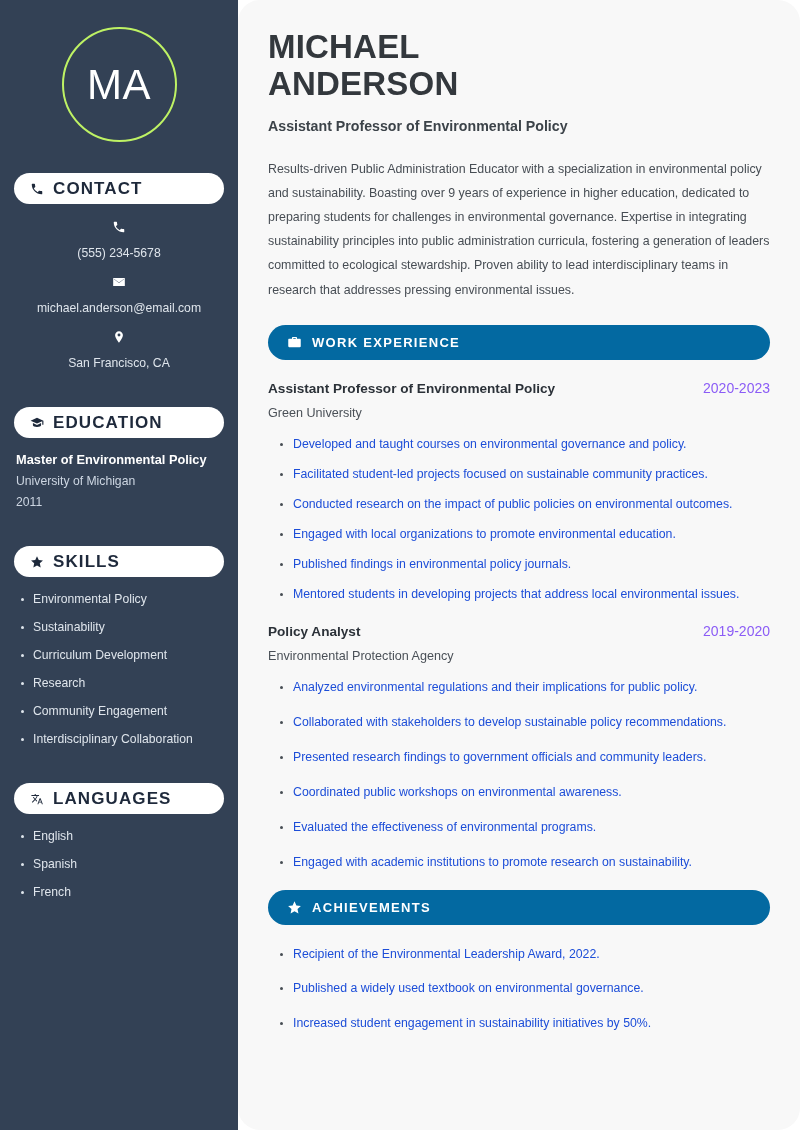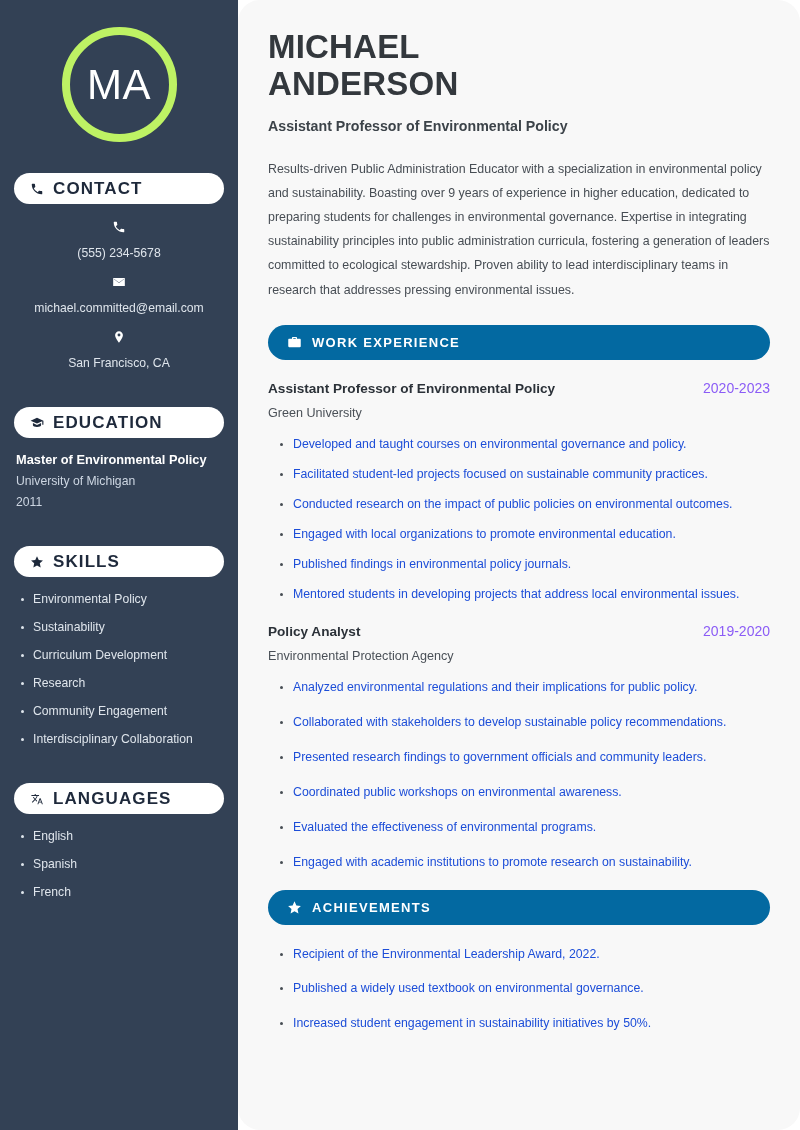--- a/index.html
+++ b/index.html
@@ -28,21 +28,21 @@
 
   .avatar-wrap {
     display: flex;
     justify-content: center;
     padding-top: 27px;
   }
   .avatar {
     width: 115px;
     height: 115px;
     border-radius: 50%;
-    border: 8px solid #bef264;
+    border: 2px solid #bef264;
     display: flex;
     align-items: center;
     justify-content: center;
   }
   .avatar-initials {
     color: #ffffff;
     font-size: 42px;
     font-weight: 400;
     letter-spacing: 0.5px;
     line-height: 1;
@@ -228,21 +228,21 @@
       <div class="contact-row">
         <svg viewBox="0 0 24 24">
             <path d="M6.6 10.8c1.4 2.8 3.8 5.1 6.6 6.6l2.2-2.2c.3-.3.7-.4 1-.2 1.2.4 2.4.6 3.6.6.6 0 1 .4 1 1V20c0 .6-.4 1-1 1C10.5 21 3 13.5 3 4c0-.6.4-1 1-1h3.5c.6 0 1 .4 1 1 0 1.3.2 2.5.6 3.6.1.4 0 .8-.2 1l-2.3 2.2z"></path>
           </svg>
         <span>(555) 234-5678</span>
       </div>
       <div class="contact-row">
         <svg viewBox="0 0 24 24">
             <path d="M2 5h20v14H2V5zm10 8L3.2 6.6 3 7l9 6.6L21 7l-.2-.4L12 13z"></path>
           </svg>
-        <span>michael.committed@email.com</span>
+        <span>michael.anderson@email.com</span>
       </div>
       <div class="contact-row">
         <svg viewBox="0 0 24 24">
             <path d="M12 2C8.3 2 5.3 5 5.3 8.7 5.3 13.7 12 22 12 22s6.7-8.3 6.7-13.3C18.7 5 15.7 2 12 2zm0 9.2a2.5 2.5 0 110-5 2.5 2.5 0 010 5z"></path>
           </svg>
         <span>San Francisco, CA</span>
       </div>
     </div>
   </div>
 

